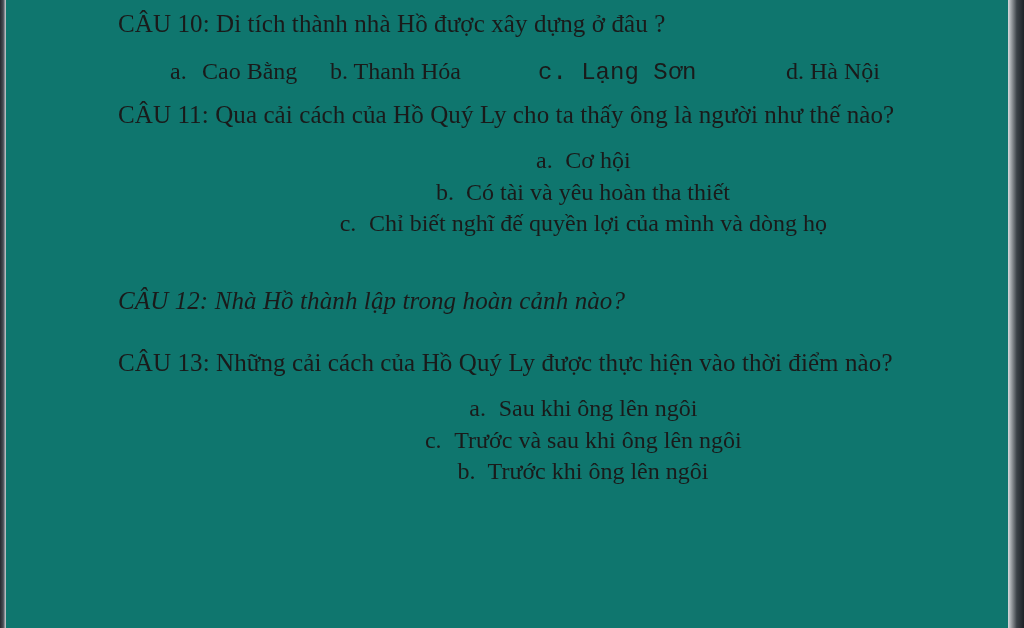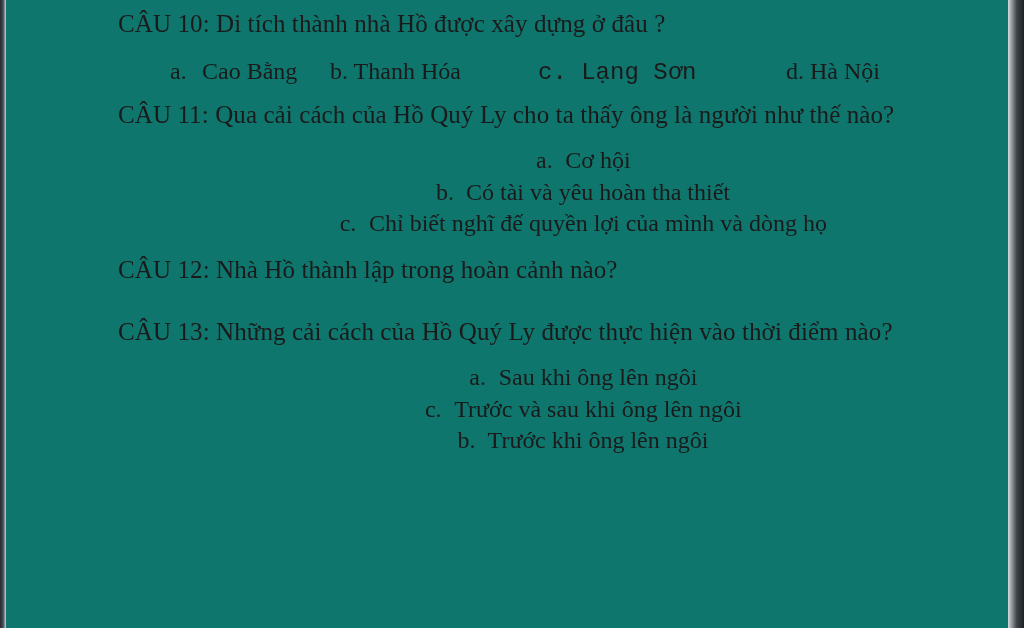--- a/index.html
+++ b/index.html
@@ -82,21 +82,21 @@
   .options-list .row {
     font-size: 24px;
     line-height: 1.32;
     white-space: nowrap;
   }
   .options-list .ltr {
     display: inline-block;
     width: 42px;
   }
   .gap-q11 { margin-top: 15px; }
-  .gap-q12 { margin-top: 16px; }
+  .gap-q12 { margin-top: 47px; font-style: italic; }
   .gap-q13 { margin-top: 34px; }
 </style>
 </head>
 <body>
 
 <div class="page">
   <div class="edge-left"></div>
   <div class="edge-right"></div>
 
   <div class="content">

